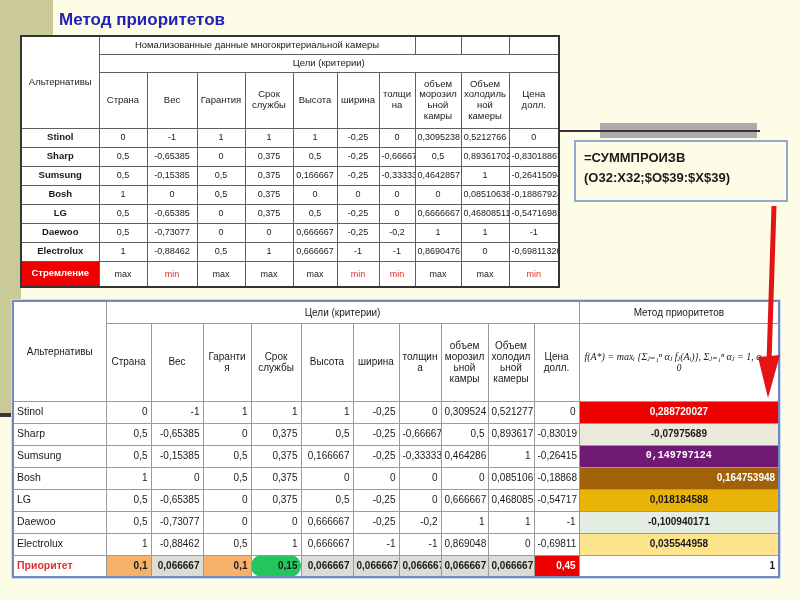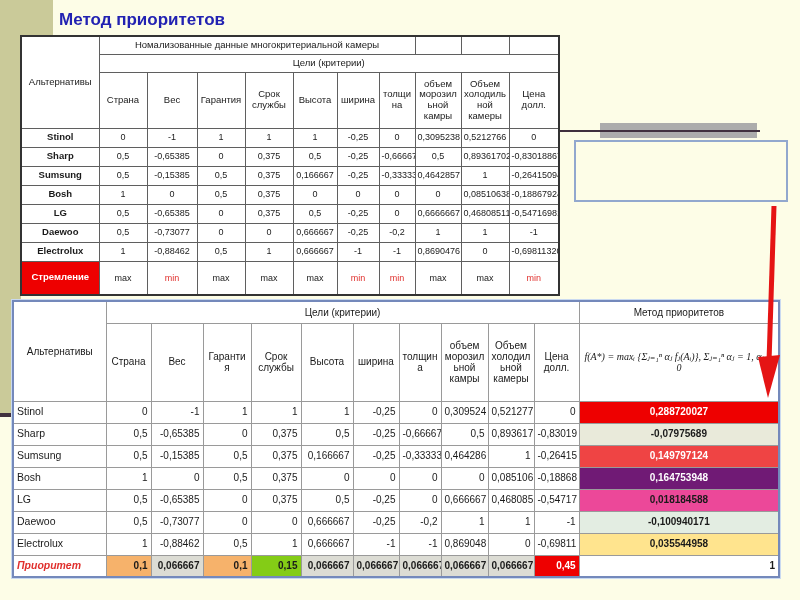--- a/index.html
+++ b/index.html
@@ -16,39 +16,39 @@
   th,td{overflow:hidden;line-height:1.12}
 
   
   .tt-wrap{position:absolute;left:20px;top:35px}
   .tt{width:538px;font-size:9px;border:2px solid #333}
   .tt th,.tt td{border:1px solid #5f5f5f;padding:0 2px;text-align:center}
   .tt thead th{font-weight:normal;font-size:9.5px;overflow-wrap:anywhere}
   .tt .cap-row{height:18px}.tt .goals-row{height:18px}.tt .colnames{height:56px}
   .tt tbody tr{height:19px}
   .tt tbody th{font-weight:bold;font-size:9.5px}
-  .tt .asp{height:34px}
+  .tt .asp{height:26px}
   .asp-label{background:#EE0000;color:#fff;font-weight:bold}
   .asp-max{font-weight:normal}
   .asp-min{font-weight:normal;color:#E0302D}
 
   
   .bt-wrap{position:absolute;left:12px;top:300px}
   .bt{width:766px;font-size:10px;border:2px solid #7489BB;outline:1px solid #C9D9F0}
   .bt th,.bt td{border:1px solid #9a9a9a;padding:0 3px}
   .bt thead th{font-weight:normal;text-align:center;font-size:10px;overflow-wrap:anywhere}
   .bt .hr1{height:22px}.bt .hr2{height:78px}
   .bt tbody tr{height:22px}
   .bt tbody td{text-align:right}
   .bt td.row-label{text-align:left;font-size:10.5px}
   .bt .method-val{text-align:center;font-weight:bold}
   .formula{font-family:"Liberation Serif","DejaVu Serif",serif;font-style:italic;
            font-size:11.5px;font-weight:normal;padding:0 4px}
   .prio td{font-weight:bold}
-  .prio-label{color:#E0302D;font-style:italic;font-weight:bold}
+  .prio-label{color:#E0302D;font-weight:bold}
   .sum-cell{background:#fff}
 
   .callout{position:absolute;left:574px;top:140px;width:214px;height:62px;box-sizing:border-box;
            border:2px solid #92A8CE;background:#FDFDE7;padding:6px 8px;
            font-size:13px;font-weight:bold;line-height:1.55;z-index:4}
   .arrow{position:absolute;left:744px;top:204px;width:52px;height:198px;z-index:5}
 </style>
 </head>
 <body>
 
@@ -278,49 +278,49 @@
           <td>0,5</td>
           <td>-0,15385</td>
           <td>0,5</td>
           <td>0,375</td>
           <td>0,166667</td>
           <td>-0,25</td>
           <td>-0,33333</td>
           <td>0,464286</td>
           <td>1</td>
           <td>-0,26415</td>
-          <td class="method-val" style="background: #ef4444; color: rgb(255, 255, 255);">0,149797124</td>
+          <td class="method-val" style="background: #701a75; color: rgb(255, 255, 255); font-family: Liberation Mono, monospace;">0,149797124</td>
         </tr>
         <tr>
           <td class="row-label">Bosh</td>
           <td>1</td>
           <td>0</td>
           <td>0,5</td>
           <td>0,375</td>
           <td>0</td>
           <td>0</td>
           <td>0</td>
           <td>0</td>
           <td>0,085106</td>
           <td>-0,18868</td>
-          <td class="method-val" style="background: #701a75; color: rgb(255, 255, 255);">0,164753948</td>
+          <td class="method-val" style="background: #a16207; color: rgb(255, 255, 255); text-align: right;">0,164753948</td>
         </tr>
         <tr>
           <td class="row-label">LG</td>
           <td>0,5</td>
           <td>-0,65385</td>
           <td>0</td>
           <td>0,375</td>
           <td>0,5</td>
           <td>-0,25</td>
           <td>0</td>
           <td>0,666667</td>
           <td>0,468085</td>
           <td>-0,54717</td>
-          <td class="method-val" style="background: #ec4899; color: rgb(26, 26, 26);">0,018184588</td>
+          <td class="method-val" style="background: #eab308; color: rgb(26, 26, 26);">0,018184588</td>
         </tr>
         <tr>
           <td class="row-label">Daewoo</td>
           <td>0,5</td>
           <td>-0,73077</td>
           <td>0</td>
           <td>0</td>
           <td>0,666667</td>
           <td>-0,25</td>
           <td>-0,2</td>
@@ -341,32 +341,34 @@
           <td>0,869048</td>
           <td>0</td>
           <td>-0,69811</td>
           <td class="method-val" style="background: rgb(255, 228, 142); color: rgb(26, 26, 26); text-align: center;">0,035544958</td>
         </tr>
         <tr class="prio">
           <td class="row-label prio-label">Приоритет</td>
           <td style="background: rgb(246, 178, 107); color: rgb(26, 26, 26);">0,1</td>
           <td style="background: rgb(220, 220, 212); color: rgb(26, 26, 26);">0,066667</td>
           <td style="background: rgb(246, 178, 107); color: rgb(26, 26, 26);">0,1</td>
-          <td style="background: #84cc16; color: rgb(26, 26, 26);">0,15</td>
+          <td style="background: #22c55e; color: rgb(26, 26, 26); border-radius: 11px;">0,15</td>
           <td style="background: rgb(220, 220, 212); color: rgb(26, 26, 26);">0,066667</td>
           <td style="background: rgb(220, 220, 212); color: rgb(26, 26, 26);">0,066667</td>
           <td style="background: rgb(220, 220, 212); color: rgb(26, 26, 26);">0,066667</td>
           <td style="background: rgb(220, 220, 212); color: rgb(26, 26, 26);">0,066667</td>
           <td style="background: rgb(220, 220, 212); color: rgb(26, 26, 26);">0,066667</td>
           <td style="background: rgb(238, 0, 0); color: rgb(255, 255, 255);">0,45</td>
           <td class="sum-cell">1</td>
         </tr>
       </tbody>
   </table>
 </div>
 
 <div class="callout">
+  <div>=СУММПРОИЗВ</div>
+  <div>(O32:X32;$O$39:$X$39)</div>
 </div>
 
 <svg class="arrow" viewBox="0 0 52 198">
   <line x1="30" y1="2" x2="25" y2="158" stroke="#E51414" stroke-width="5"></line>
   <polygon points="14,153 36,151 24,194" fill="#E51414"></polygon>
 </svg>
 
 </body></html>

